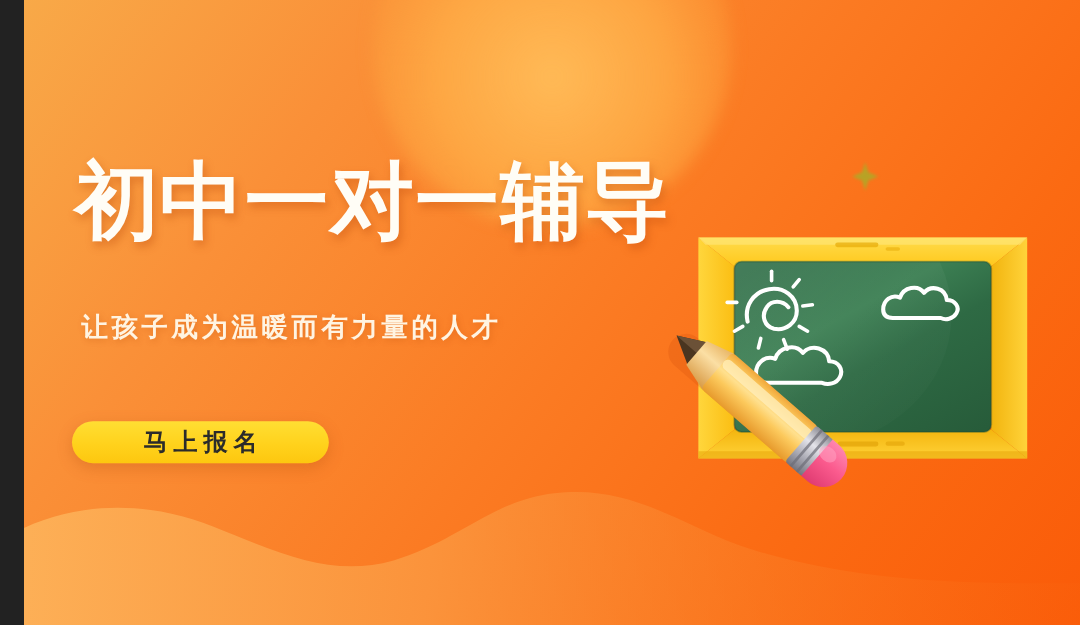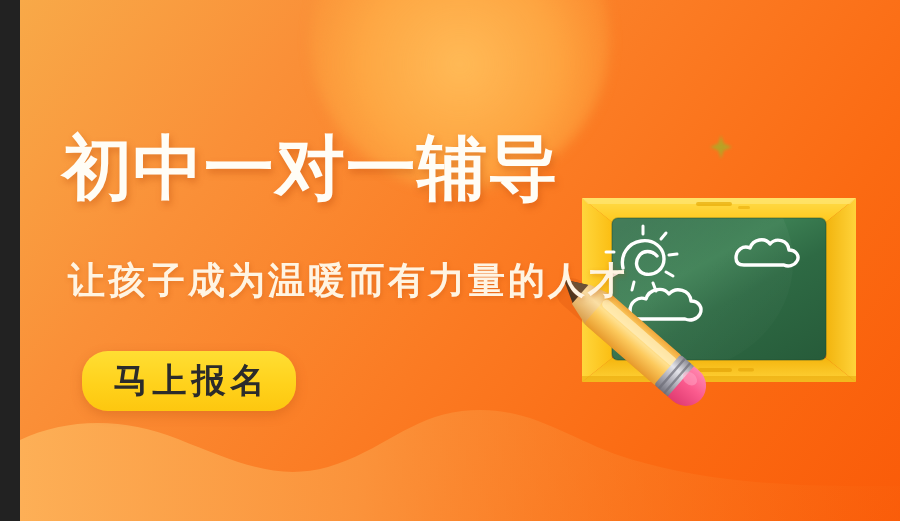--- a/index.html
+++ b/index.html
@@ -58,41 +58,41 @@
     font-weight: bold;
     color: #FFFDF6;
     letter-spacing: 1px;
     text-shadow: 2px 4px 7px rgba(186,72,10,0.38);
     white-space: nowrap;
   }
   .subhead {
     position: absolute;
     left: 48px;
     top: 262px;
-    font-size: 37px;
+    font-size: 22px;
     line-height: 1;
     font-weight: bold;
     color: #FFF4E2;
     letter-spacing: 3px;
     text-shadow: 1px 2px 5px rgba(186,72,10,0.30);
     white-space: nowrap;
   }
   .cta-button {
     position: absolute;
-    left: 62px;
+    left: 40px;
     top: 351px;
     width: 214px;
-    height: 60px;
+    height: 35px;
     border: none;
     border-radius: 26px;
     background: linear-gradient(180deg, #FFDE33 0%, #FFD21C 55%, #FDC70F 100%);
     box-shadow: 0 4px 12px rgba(170,64,8,0.26);
     color: #2B2B2B;
     font-family: "Liberation Sans", "DejaVu Sans", sans-serif;
-    font-size: 34px;
+    font-size: 20px;
     font-weight: bold;
     letter-spacing: 5px;
     text-indent: 5px;
     cursor: pointer;
     padding: 0;
   }
 
   
   .board-wrap {
     position: absolute;

